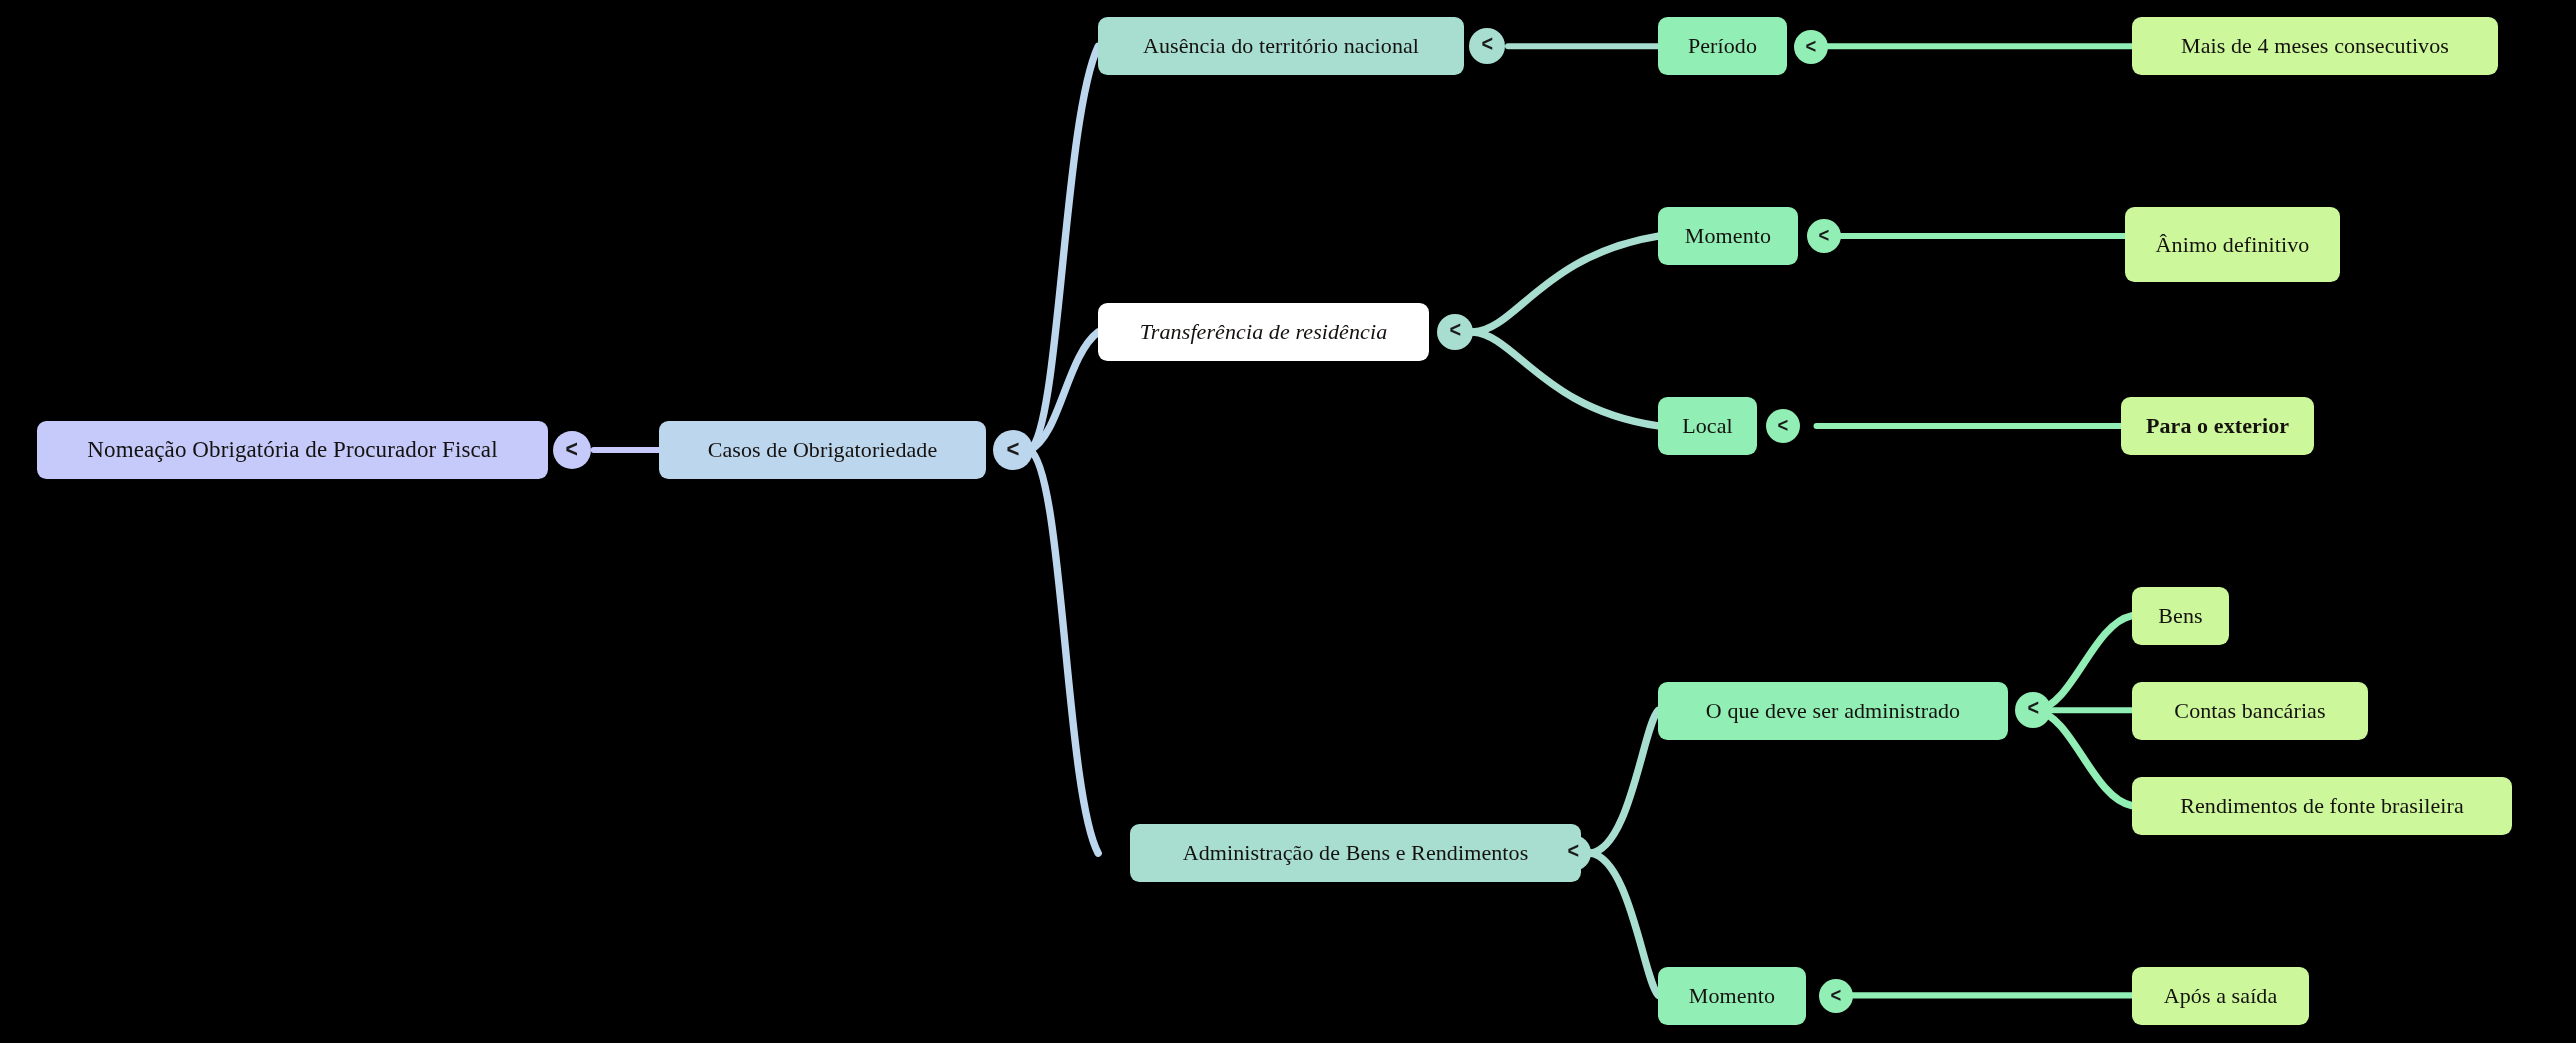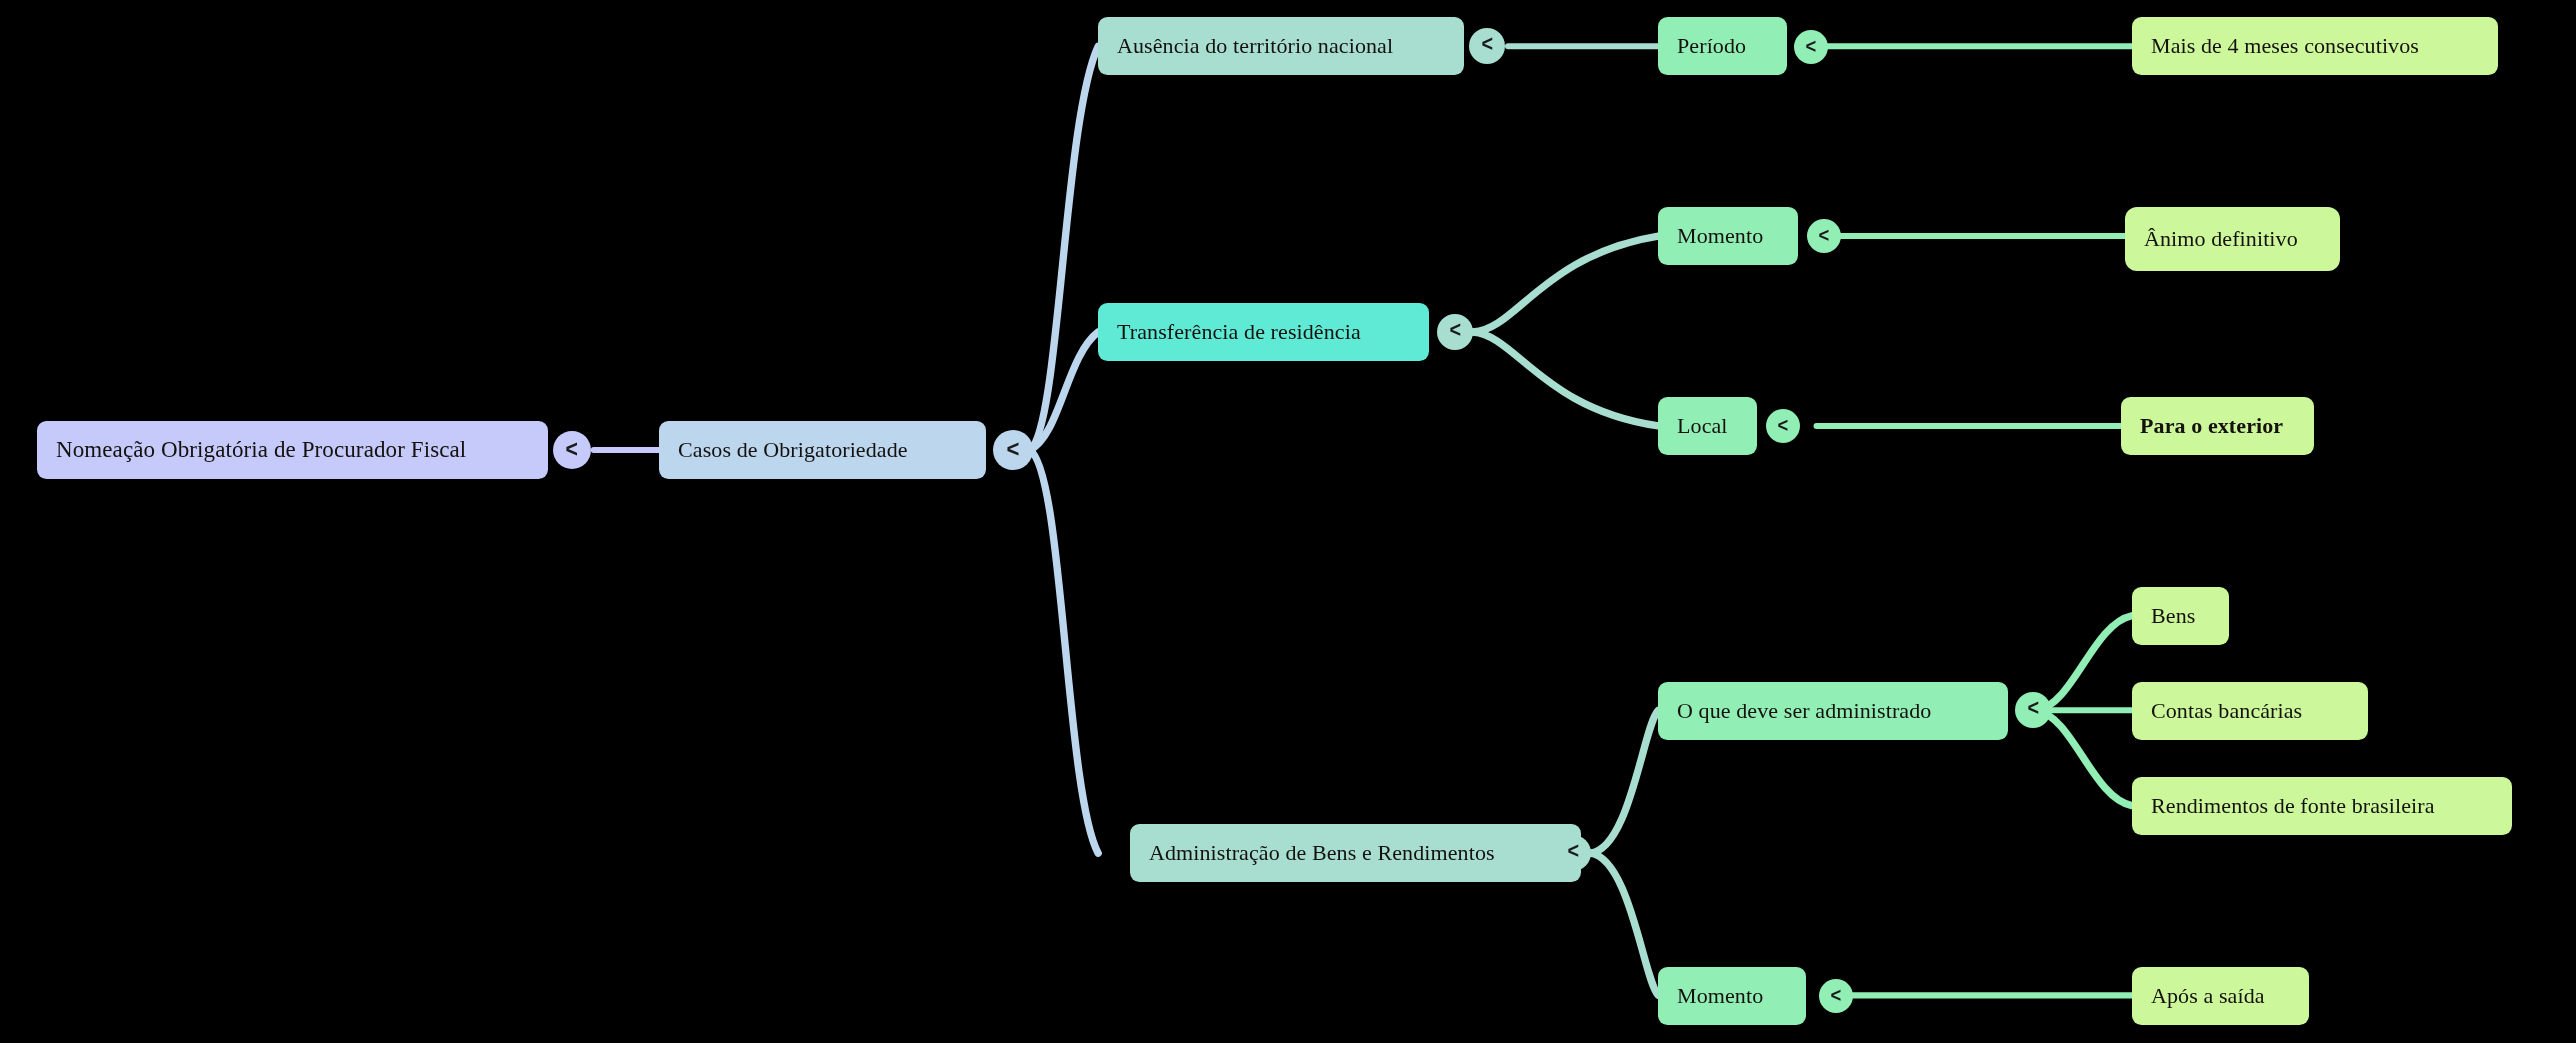--- a/index.html
+++ b/index.html
@@ -14,20 +14,21 @@
   .node{
     position:absolute;
     box-sizing:border-box;
     display:flex;align-items:center;
     border-radius:9.4px;
     color:#14110f;
     white-space:nowrap;
     padding:4px 19px;
     font-size:22px;
     letter-spacing:0.1px;
+    justify-content:center;
   }
   .node.lvl1{font-size:23px;}
   .toggle{
     position:absolute;
     border-radius:50%;
     display:flex;align-items:center;justify-content:center;
     color:#1a1a1a;
     font-family:"Liberation Sans","DejaVu Sans",sans-serif;
     font-weight:bold;
     line-height:1;
@@ -97,34 +98,34 @@
     <span>Período</span>
   </div>
   <div class="toggle" style="left:1794px;top:29.5px;width:34px;height:34px;background:#91eeb4;font-size:20px;">
     <span>&lt;</span>
   </div>
 
   <div class="node" style="left:2132px;top:17.4px;width:366px;height:58px;background:#ccf79a;">
     <span>Mais de 4 meses consecutivos</span>
   </div>
 
-  <div class="node" style="left:1098px;top:303px;width:331px;height:58px;background:#5eead4;">
+  <div class="node" style="left:1098px;top:303px;width:331px;height:58px;background:#ffffff;font-style:italic;">
     <span>Transferência de residência</span>
   </div>
   <div class="toggle" style="left:1437px;top:314px;width:36px;height:36px;background:#a8ded0;font-size:21.5px;">
     <span>&lt;</span>
   </div>
 
   <div class="node" style="left:1658px;top:207px;width:140px;height:58px;background:#91eeb4;">
     <span>Momento</span>
   </div>
   <div class="toggle" style="left:1807px;top:219px;width:34px;height:34px;background:#91eeb4;font-size:20px;">
     <span>&lt;</span>
   </div>
-  <div class="node" style="left:2125px;top:207px;width:215px;height:64px;background:#ccf79a;border-radius:12px;">
+  <div class="node" style="left:2125px;top:207px;width:215px;height:75px;background:#ccf79a;">
     <span>Ânimo definitivo</span>
   </div>
 
   <div class="node" style="left:1658px;top:397px;width:99px;height:58px;background:#91eeb4;">
     <span>Local</span>
   </div>
   <div class="toggle" style="left:1766px;top:409px;width:34px;height:34px;background:#91eeb4;font-size:20px;">
     <span>&lt;</span>
   </div>
   <div class="node" style="left:2121px;top:397px;width:193px;height:58px;background:#ccf79a;font-weight:bold;">

